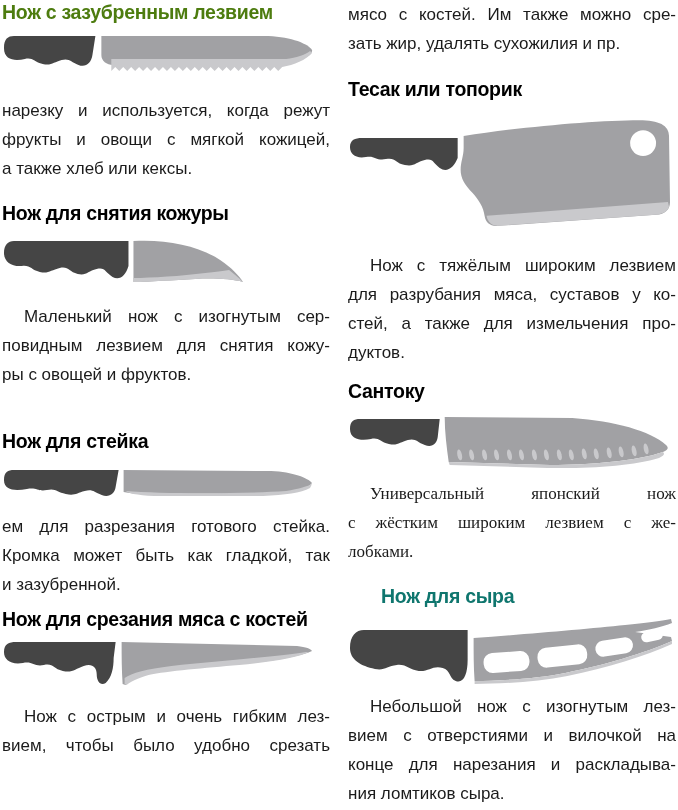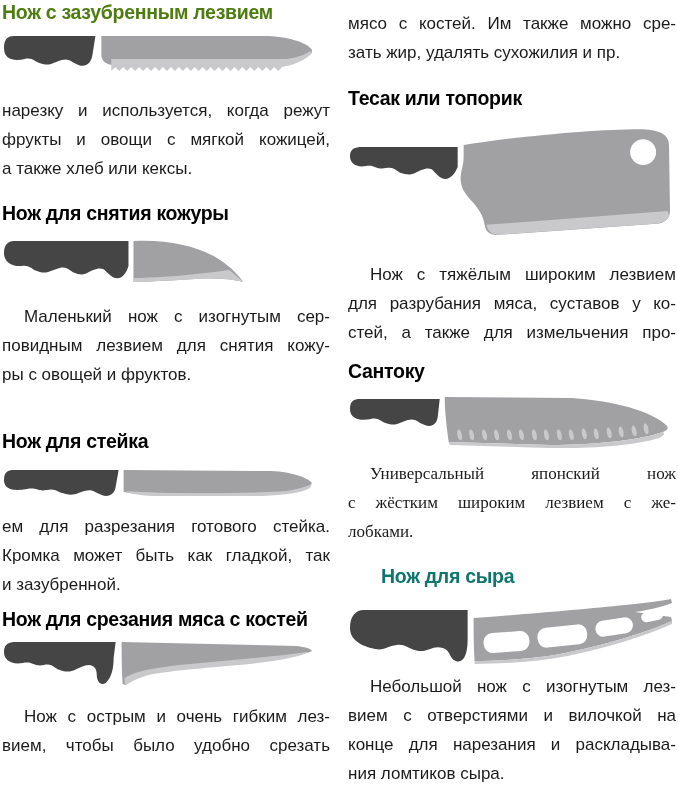--- a/index.html
+++ b/index.html
@@ -28,21 +28,21 @@
   .para[data-justify-all="true"] .pline.last{text-align-last:justify;}
   .pline.indent{text-indent:22px;}
 
   
   .ls1 .knife{margin-top:9px;}  .ls1 .para{margin-top:20px;}
   .ls2 .khead{margin-top:18px;} .ls2 .knife{margin-top:12px;} .ls2 .para{margin-top:18px;}
   .ls3 .khead{margin-top:40px;} .ls3 .knife{margin-top:14px;} .ls3 .para{margin-top:10px;}
   .ls4 .khead{margin-top:8px;}  .ls4 .knife{margin-top:8px;}  .ls4 .para{margin-top:14px;}
 
   
-  .rcont{margin-top:9px;}
+  .rcont{margin-top:0;}
   .rs1 .khead{margin-top:19px;} .rs1 .knife{margin-top:10px;} .rs1 .para{margin-top:19px;}
   .rs2 .khead{margin-top:12px;} .rs2 .knife{margin-top:11px;} .rs2 .para{margin-top:7px;font-family:Liberation Serif, serif;}
   .rs3 .khead{margin-top:18px;} .rs3 .knife{margin-top:9px;}  .rs3 .para{margin-top:0;}
 </style>
 </head>
 <body style="color: rgb(27, 27, 27);">
 
 <div class="page">
 
   <div class="col col-left">
@@ -116,20 +116,21 @@
       <svg class="knife" width="324" height="120" viewBox="0 0 325 120">
         <path class="k-handle" d="M 14 26 H 110 L 110 46 C 106 56 99 61 92 56 C 85 51 86 46 77 48 C 68 50 67 55 57 53 C 47 51 48 45 38 47 C 28 49 27 43 18 45 C 8 47 2 42 2 35 C 2 28 7 26 14 26 Z" fill="#454545"></path>
         <path class="k-blade" d="M 116 24 C 170 15 250 8 292 8 C 312 8 322 13 322 24 L 323 90 C 323 98 318 102 309 103 L 151 114 C 143 115 138 111 137 104 C 136 95 131 88 125 81 C 117 73 113 66 113 58 C 113 50 116 44 116 36 Z" fill="#a1a1a4"></path>
         <path class="k-edge" d="M 139 104 L 321 90 L 322 95 C 320 100 315 102 308 103 L 150 114 C 144 114 140 110 139 104 Z" fill="#c9c9cc"></path>
         <circle class="k-hole" cx="296" cy="31" r="13" fill="#ffffff"></circle>
       </svg>
       <div class="para">
           <div class="pline indent">Нож с тяжёлым широким лезвием</div>
           <div class="pline">для разрубания мяса, суставов у ко-</div>
           <div class="pline">стей, а также для измельчения про-</div>
+          <div class="pline last">дуктов.</div>
         </div>
     </section>
 
     <section class="rs2">
       <h2 class="khead" style="color: rgb(0, 0, 0);">Сантоку</h2>
       <svg class="knife" width="324" height="57" viewBox="0 0 325 57">
         <path class="k-handle" d="M 12 4 H 92 L 90 22 C 89 29 84 33 77 30 C 69 27 68 23 60 25 C 52 27 50 31 41 29 C 32 27 31 22 23 24 C 14 26 2 25 2 14 C 2 6 6 4 12 4 Z" fill="#454545"></path>
         <path class="k-blade" d="M 97 2 L 225 3 C 268 6 303 16 319 30 C 322 33 321 35 316 37 C 290 46 243 50 203 50 L 101 47 C 99 32 97 17 97 2 Z" fill="#a1a1a4"></path>
         <path class="k-edge" d="M 101 47 L 203 50 C 243 50 290 46 316 37 C 318 39 317 41 312 43 C 286 51 240 54 200 53 L 102 50 Z" fill="#c9c9cc"></path>
         <ellipse class="k-edge" cx="112" cy="40" rx="2.3" ry="5.5" transform="rotate(-12 112 40)" fill="#c9c9cc"></ellipse>

